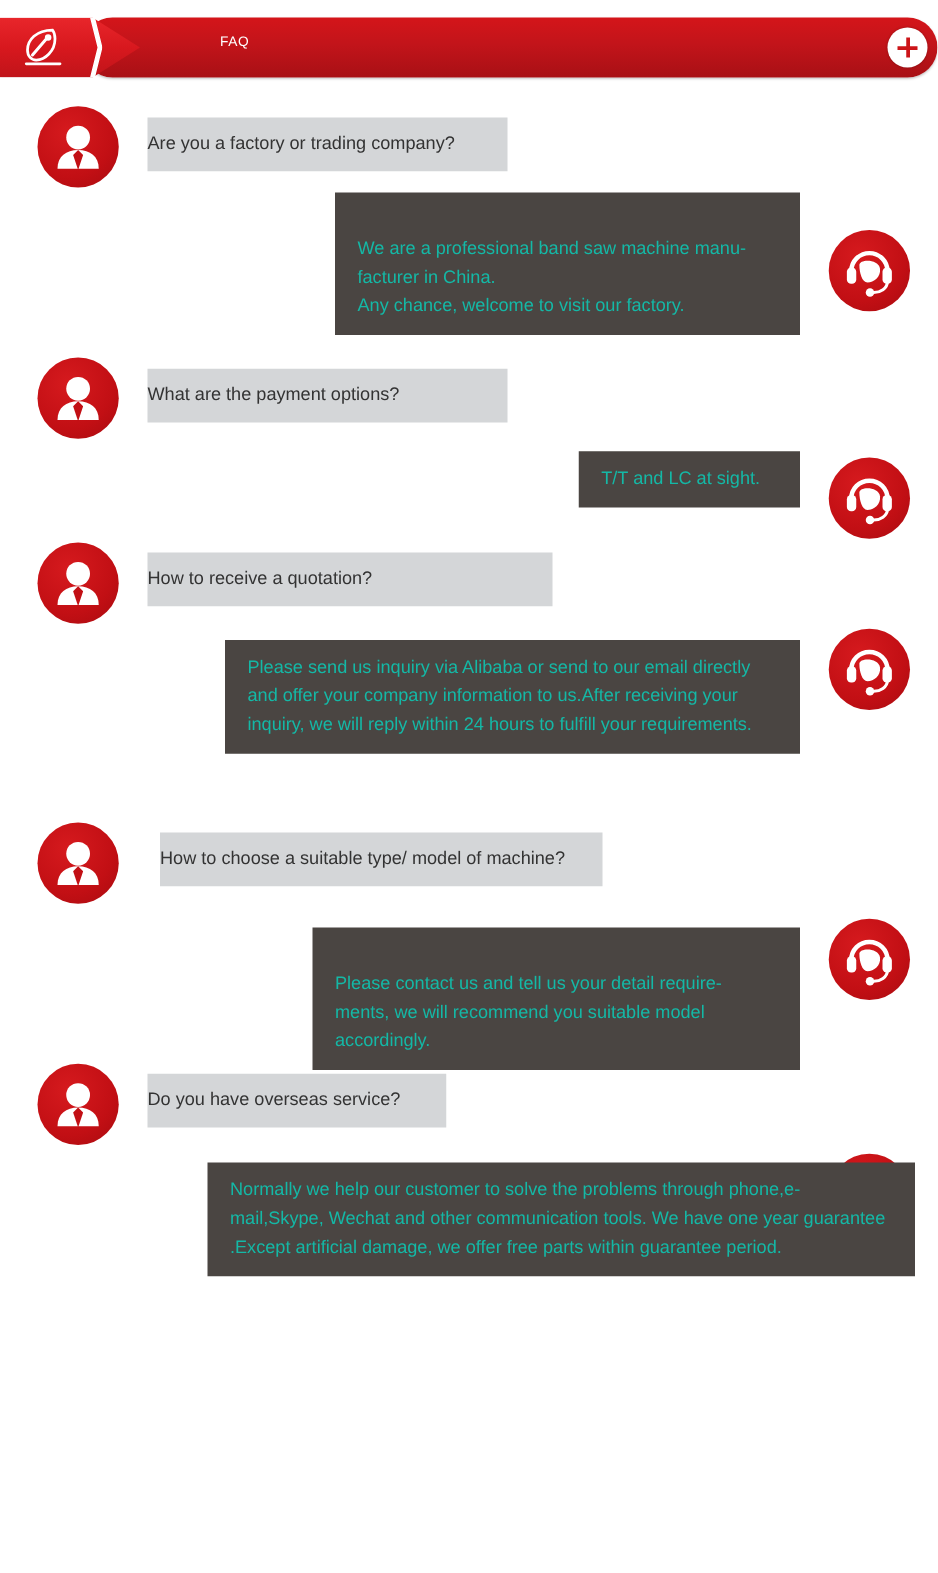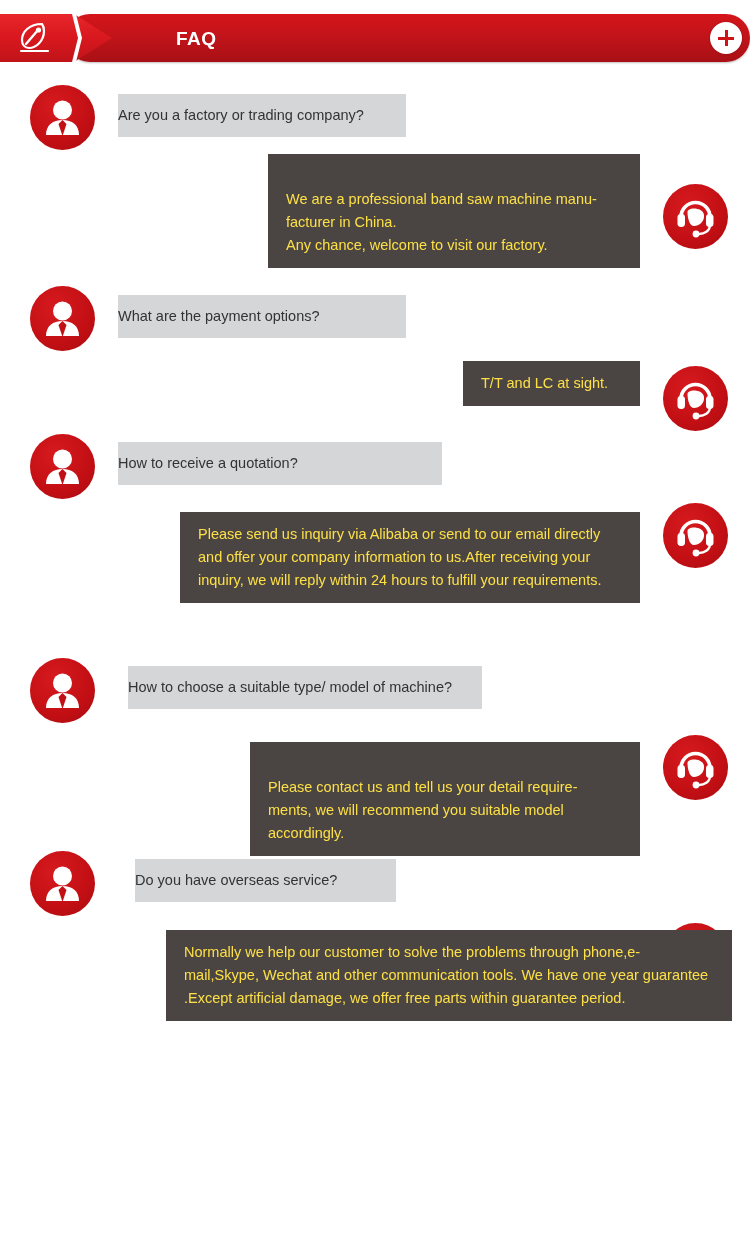--- a/index.html
+++ b/index.html
@@ -57,23 +57,23 @@
     left: 17px;
     top: 7px;
     width: 36px;
     height: 34px;
   }
   .header-title {
     position: absolute;
     left: 110px;
     top: 14px;
     color: #ffffff;
-    font-size: 19px;
+    font-size: 11px;
     letter-spacing: 0.5px;
-    font-weight: 700;
+    font-weight: 400;
   }
   .header-plus {
     position: absolute;
     right: 8px;
     top: 8px;
     width: 32px;
     height: 32px;
     border-radius: 50%;
     background: #ffffff;
     box-shadow: 0 0 2px rgba(0,0,0,0.3);
@@ -118,21 +118,21 @@
     font-size: 14.5px;
     line-height: 1.58;
   }
   .bubble.q {
     background: #d4d6d8;
     color: #333333;
     padding: 10px 0;
   }
   .bubble.a {
     background: #4a4542;
-    color: #fde047;
+    color: #14b8a6;
     padding: 11px 18px;
   }
 </style>
 </head>
 <body>
 
 <div class="faq-header">
   <div class="header-bar">
     <div class="header-title">FAQ</div>
     <div class="header-plus"></div>
@@ -280,21 +280,21 @@
 
   <div class="qa-pair">
     <div class="row" style="height:72px;">
       <div class="avatar q" style="top:0px;">
         <svg viewBox="0 0 65 65" width="65" height="65" aria-hidden="true">
           <circle cx="32.5" cy="25" r="9.5" fill="#ffffff"></circle>
           <path d="M16 50 C16 40 23 35 32.5 35 C42 35 49 40 49 50 Z" fill="#ffffff"></path>
           <path d="M32.5 35 L28.5 39 L32.5 51 L36.5 39 Z" fill="#c20f14"></path>
         </svg>
       </div>
-      <div class="bubble q" style="left:118px; top:8px; width:261px;margin-left:17px;">
+      <div class="bubble q" style="left:118px; top:8px; width:239px;">
         <span>Do you have overseas service?</span>
       </div>
     </div>
     <div class="row" style="height:150px;">
       <div class="avatar a" style="top:0px;">
         <svg viewBox="0 0 65 65" width="65" height="65" aria-hidden="true">
           <path d="M18 33 A14.5 14.5 0 0 1 47 33" fill="none" stroke="#ffffff" stroke-width="3.6" stroke-linecap="round"></path>
           <rect x="14.5" y="30" width="7.5" height="13" rx="3.4" fill="#ffffff"></rect>
           <rect x="43" y="30" width="7.5" height="13" rx="3.4" fill="#ffffff"></rect>
           <path d="M24.5 28 C24.5 23 40 23 41 31 C41.8 37.5 36 42 31 42 C26.5 42 24.5 34 24.5 28 Z" fill="#ffffff"></path>

